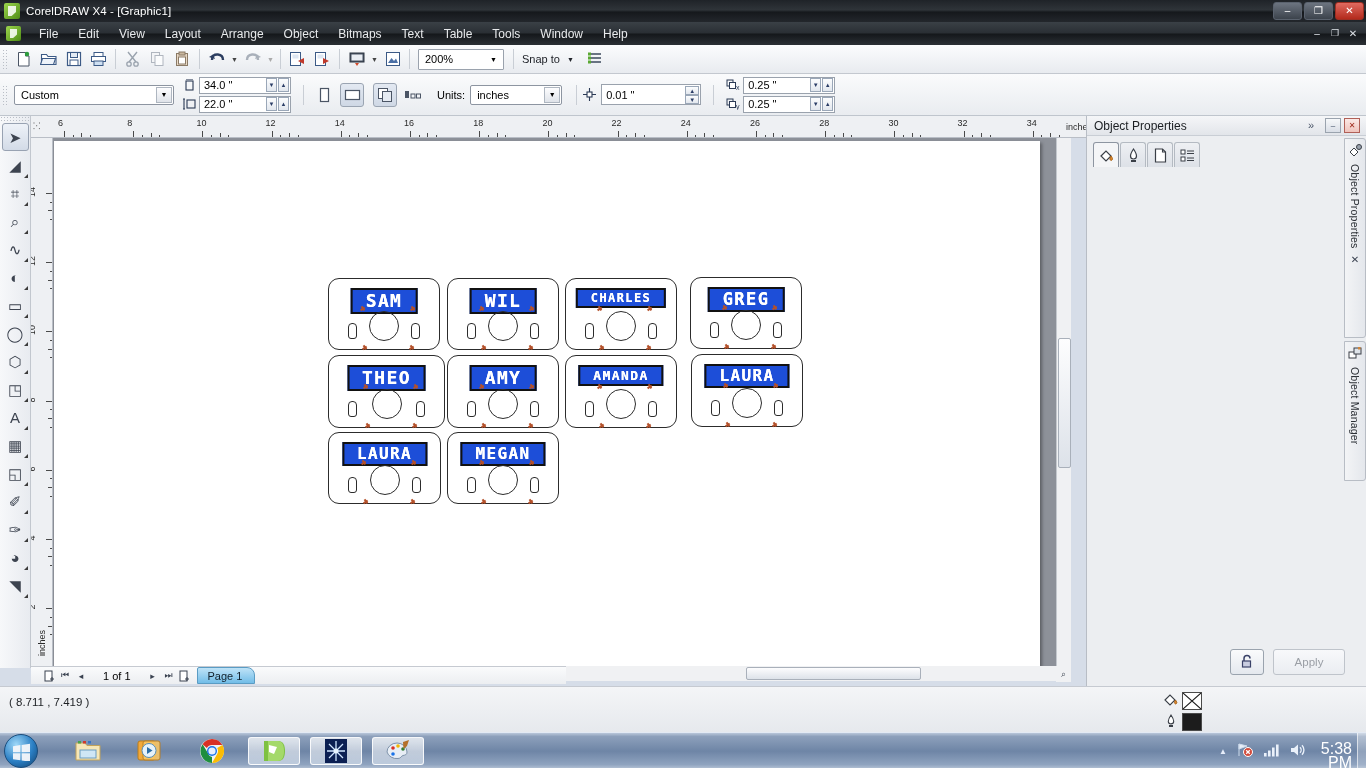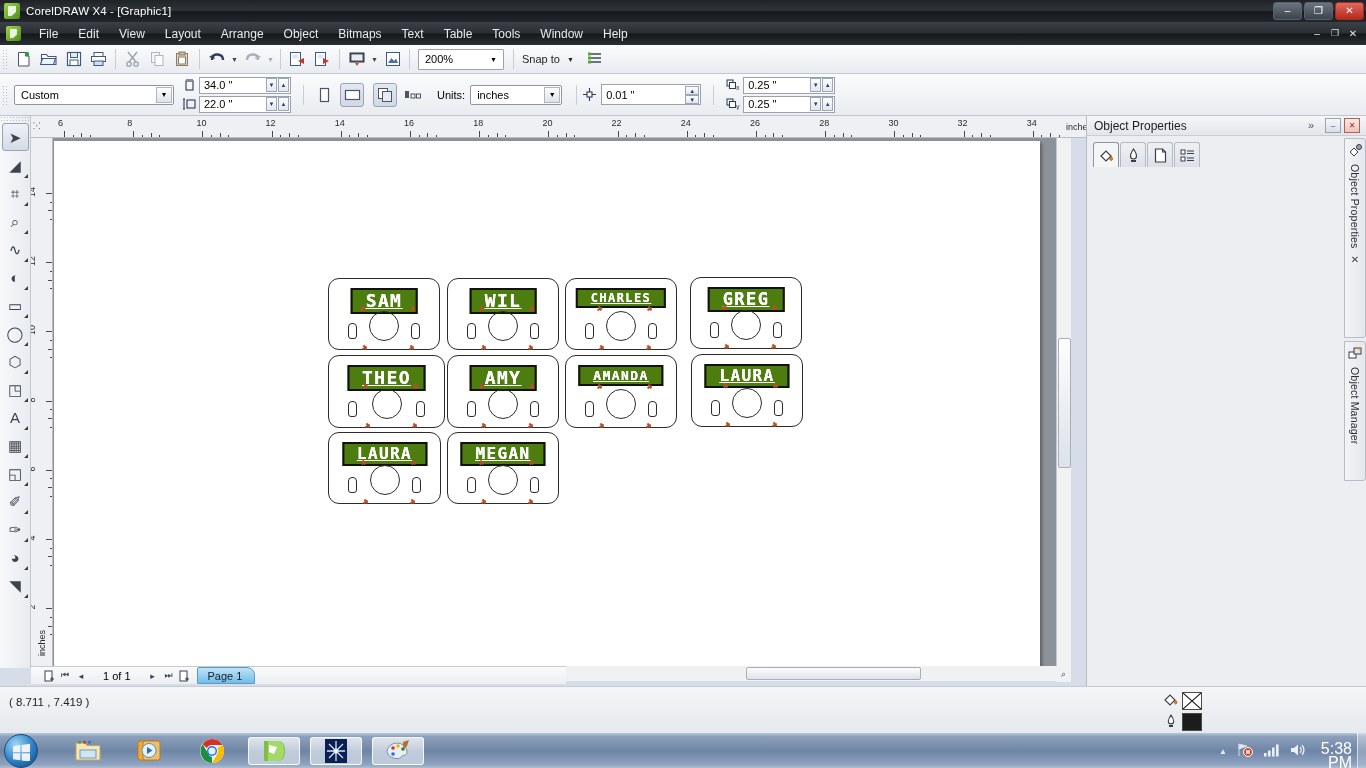--- a/index.html
+++ b/index.html
@@ -149,25 +149,24 @@
     background:#f0f1f3; }
   .sthumb { position:absolute; background:linear-gradient(180deg,#fdfdfe,#dde2e9);
     border:1px solid #a9b0ba; border-radius:2px; }
 
   
   .badge {
     position:absolute; border:1.6px solid #2c2c2c; border-radius:11px; background:#fff;
   }
   .badge-name {
     position:absolute; left:50%; transform:translateX(-50%); top:9px;
-    background:#4d7c0f; color:#fff; font-family:"DejaVu Sans Mono", monospace;
+    background:#1d4ed8; color:#fff; font-family:"DejaVu Sans Mono", monospace;
     font-weight:bold; letter-spacing:1.4px; padding:2px 13px;
     border:2px solid #111; white-space:nowrap; line-height:1;
     text-shadow: 0 0 0 #fff;
-    text-decoration: underline;
   }
   .badge-circle {
     position:absolute; left:50%; transform:translateX(-50%);
     border:1.6px solid #2c2c2c; border-radius:50%; background:transparent;
   }
   .mitt { position:absolute; border:1.4px solid #2c2c2c; background:#fff; }
   .spark { position:absolute; width:5px; height:5px; }
   .spark::before, .spark::after {
     content:''; position:absolute; background:#b4512a;
   }
@@ -917,20 +916,29 @@
       <div class="dk-tab">
         <svg width="17" height="17" viewBox="0 0 17 17">
             <rect x="2" y="3" width="4" height="4" fill="#fff" stroke="#3a3f47"></rect>
             <rect x="2" y="10" width="4" height="4" fill="#fff" stroke="#3a3f47"></rect>
             <path d="M8 4h7M8 6.5h7M8 11h7M8 13.5h7" stroke="#3a3f47" stroke-width="1.2"></path>
           </svg>
       </div>
     </div>
 
 
+    <div class="dk-footer">
+      <div class="lock-btn">
+        <svg width="16" height="16" viewBox="0 0 16 16">
+            <path d="M5 7V4.5a3 3 0 0 1 6 0" fill="none" stroke="#3a4268" stroke-width="1.5"></path>
+            <rect x="3.5" y="7" width="8" height="6" fill="#c9cde0" stroke="#3a4268" stroke-width="1.2"></rect>
+          </svg>
+      </div>
+      <div class="apply-btn">Apply</div>
+    </div>
   </div>
 
   <div class="vtabs">
     <div class="vtab" style="height:200px">
       <span>
         <svg width="15" height="15" viewBox="0 0 15 15">
             <path d="M2 9l4-4 4 4-4 4z" fill="#fff" stroke="#3a3f47"></path>
             <circle cx="11" cy="4" r="2.5" fill="#9aa3ae" stroke="#3a3f47"></circle>
           </svg>
       </span>

